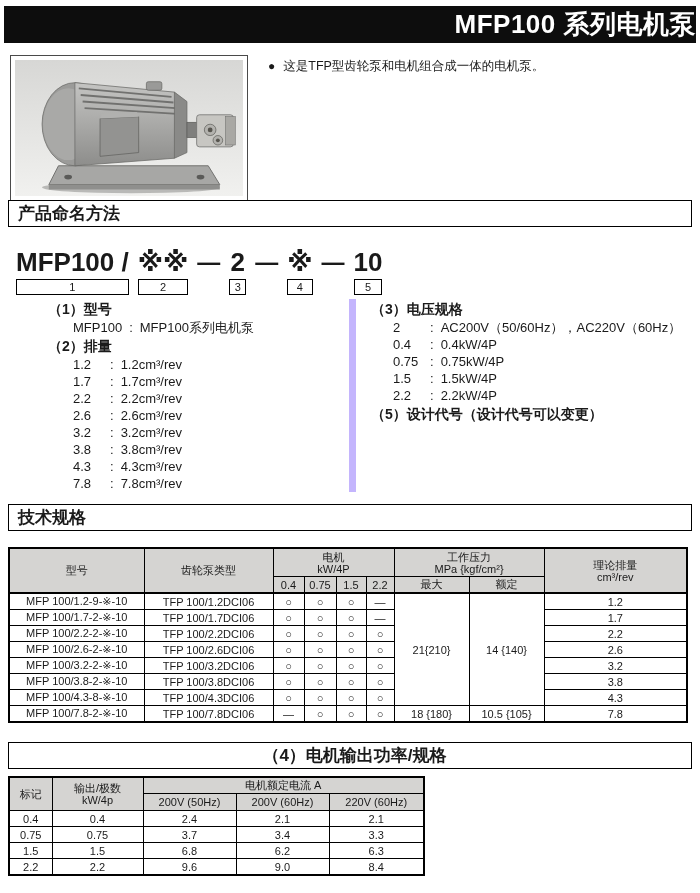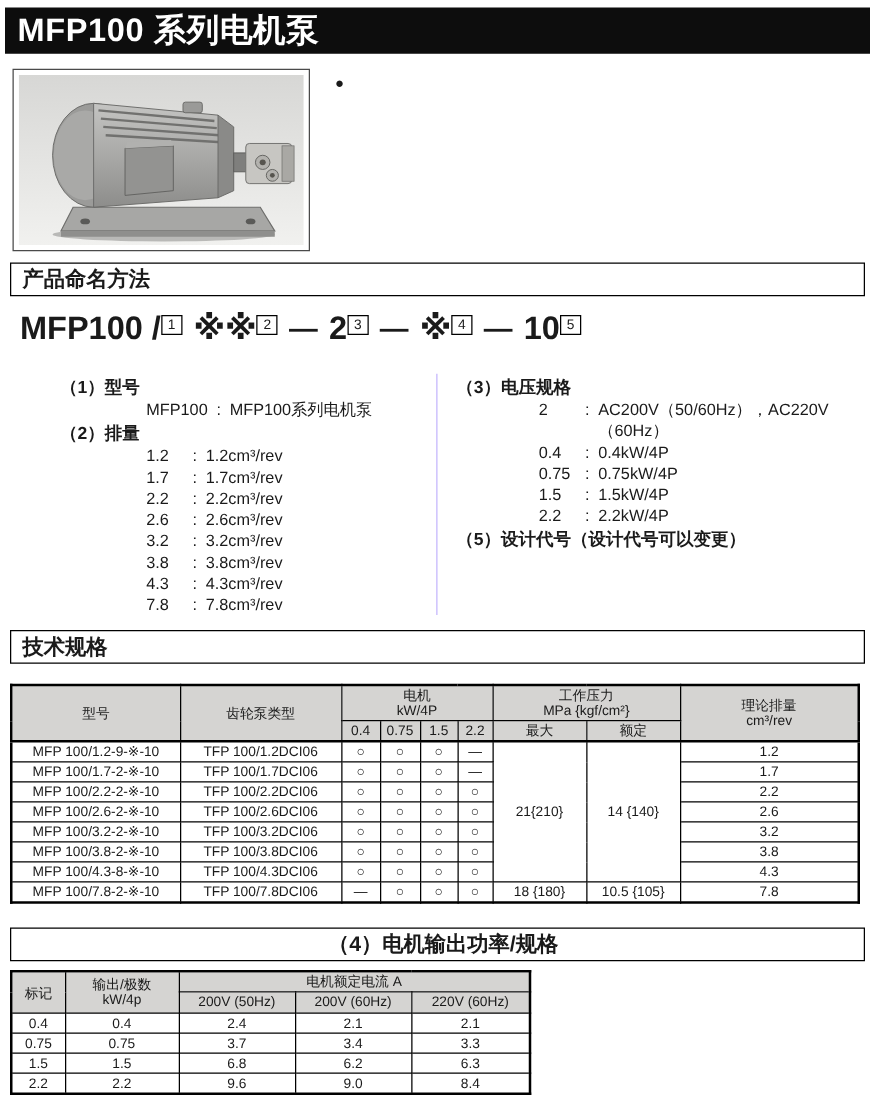--- a/index.html
+++ b/index.html
@@ -1,55 +1,55 @@
 <!DOCTYPE html>
 <html><head>
 <meta charset="utf-8">
 <style>
   html,body{margin:0;padding:0;}
   body{font-family:"Liberation Sans","DejaVu Sans",sans-serif;background:#ffffff;color:#1a1a1a;}
   .page{position:relative;width:700px;height:893px;background:#ffffff;overflow:hidden;}
 
   
   .title-bar{position:absolute;left:4px;top:6px;width:692px;height:37px;background:#0d0d0d;color:#ffffff;
-    display:flex;align-items:center;padding-left:10px;box-sizing:border-box;}
+    display:flex;align-items:center;padding-left:10px;box-sizing:border-box;justify-content:flex-end;}
   .title-bar span{font-size:26px;font-weight:bold;letter-spacing:0.5px;}
 
   
   .photo-frame{position:absolute;left:10px;top:55px;width:238px;height:146px;border:1px solid #4a4a4a;
     background:#ffffff;padding:4px;box-sizing:border-box;}
   .photo-frame svg{width:100%;height:100%;display:block;}
 
   
   .intro{position:absolute;left:268px;top:58px;width:424px;display:flex;gap:8px;font-size:12.5px;line-height:17px;}
   .intro .bullet{font-size:12px;line-height:17px;}
 
   
   .sec-box{position:absolute;left:8px;width:684px;height:27px;border:1px solid #000;background:#fff;
     font-size:17px;font-weight:bold;line-height:25px;padding-left:9px;box-sizing:border-box;}
-  .sec-naming{top:210px;}
+  .sec-naming{top:200px;}
   .sec-tech{top:504px;}
   .sec-power{top:742px;text-align:center;}
 
   
   .model-code{position:absolute;left:16px;top:249px;display:flex;align-items:flex-start;}
-  .seg{display:flex;align-items:center;margin-right:9px;}
+  .seg{display:flex;flex-direction:column;align-items:center;margin-right:9px;}
   .seg-text{font-size:26px;font-weight:bold;line-height:27px;white-space:pre;}
   .seg.dash .seg-text{font-size:23px;line-height:27px;}
   .num-box{align-self:stretch;margin-top:3px;border:1px solid #000;font-size:11px;line-height:14px;height:14px;
     text-align:center;min-width:15px;}
 
   
   .explanations{position:absolute;left:0;top:299px;width:700px;display:flex;align-items:stretch;}
   .exp-left{width:349px;padding-left:48px;box-sizing:border-box;}
-  .exp-right{flex:1;border-left:1px solid #c4b5fd;padding-left:15px;}
+  .exp-right{flex:1;border-left:7px solid #c4b5fd;padding-left:15px;}
   .exp-label{font-size:14px;font-weight:bold;line-height:20px;}
   .exp-item{display:flex;font-size:13px;line-height:17px;padding-left:25px;}
   .exp-right .exp-item{padding-left:22px;}
-  .exp-key{min-width:30px;margin-left:44px;}
+  .exp-key{min-width:30px;}
   .exp-colon{margin:0 7px;}
 
   
   table{border-collapse:collapse;table-layout:fixed;background:#fff;}
   th,td{border:1px solid #000;text-align:center;vertical-align:middle;padding:0;font-weight:normal;overflow:hidden;}
   thead th{background:#d5d4d2;}
   .hdr-line{line-height:12px;}
 
   .tech-table{position:absolute;left:8px;top:547px;width:678px;font-size:11px;border:2px solid #000;}
   .tech-table thead{border-bottom:2px solid #000;}
@@ -106,20 +106,21 @@
       <rect x="218" y="60" width="10" height="30" fill="#a9a8a4" stroke="#6f6f6d" stroke-width="0.6"></rect>
       <circle cx="202" cy="74" r="6" fill="#b3b2ae" stroke="#63635f" stroke-width="0.8"></circle>
       <circle cx="202" cy="74" r="2.5" fill="#57554f"></circle>
       <circle cx="210" cy="85" r="5" fill="#b3b2ae" stroke="#63635f" stroke-width="0.8"></circle>
       <circle cx="210" cy="85" r="2" fill="#57554f"></circle>
     </svg>
   </div>
 
   <div class="intro">
     <span class="bullet">●</span>
+    <span>这是TFP型齿轮泵和电机组合成一体的电机泵。</span>
   </div>
 
   <div class="sec-box sec-naming">产品命名方法</div>
 
   <div class="model-code">
       <div class="seg">
         <div class="seg-text">MFP100 /</div>
         <div class="num-box">1</div>
       </div>
       <div class="seg">

